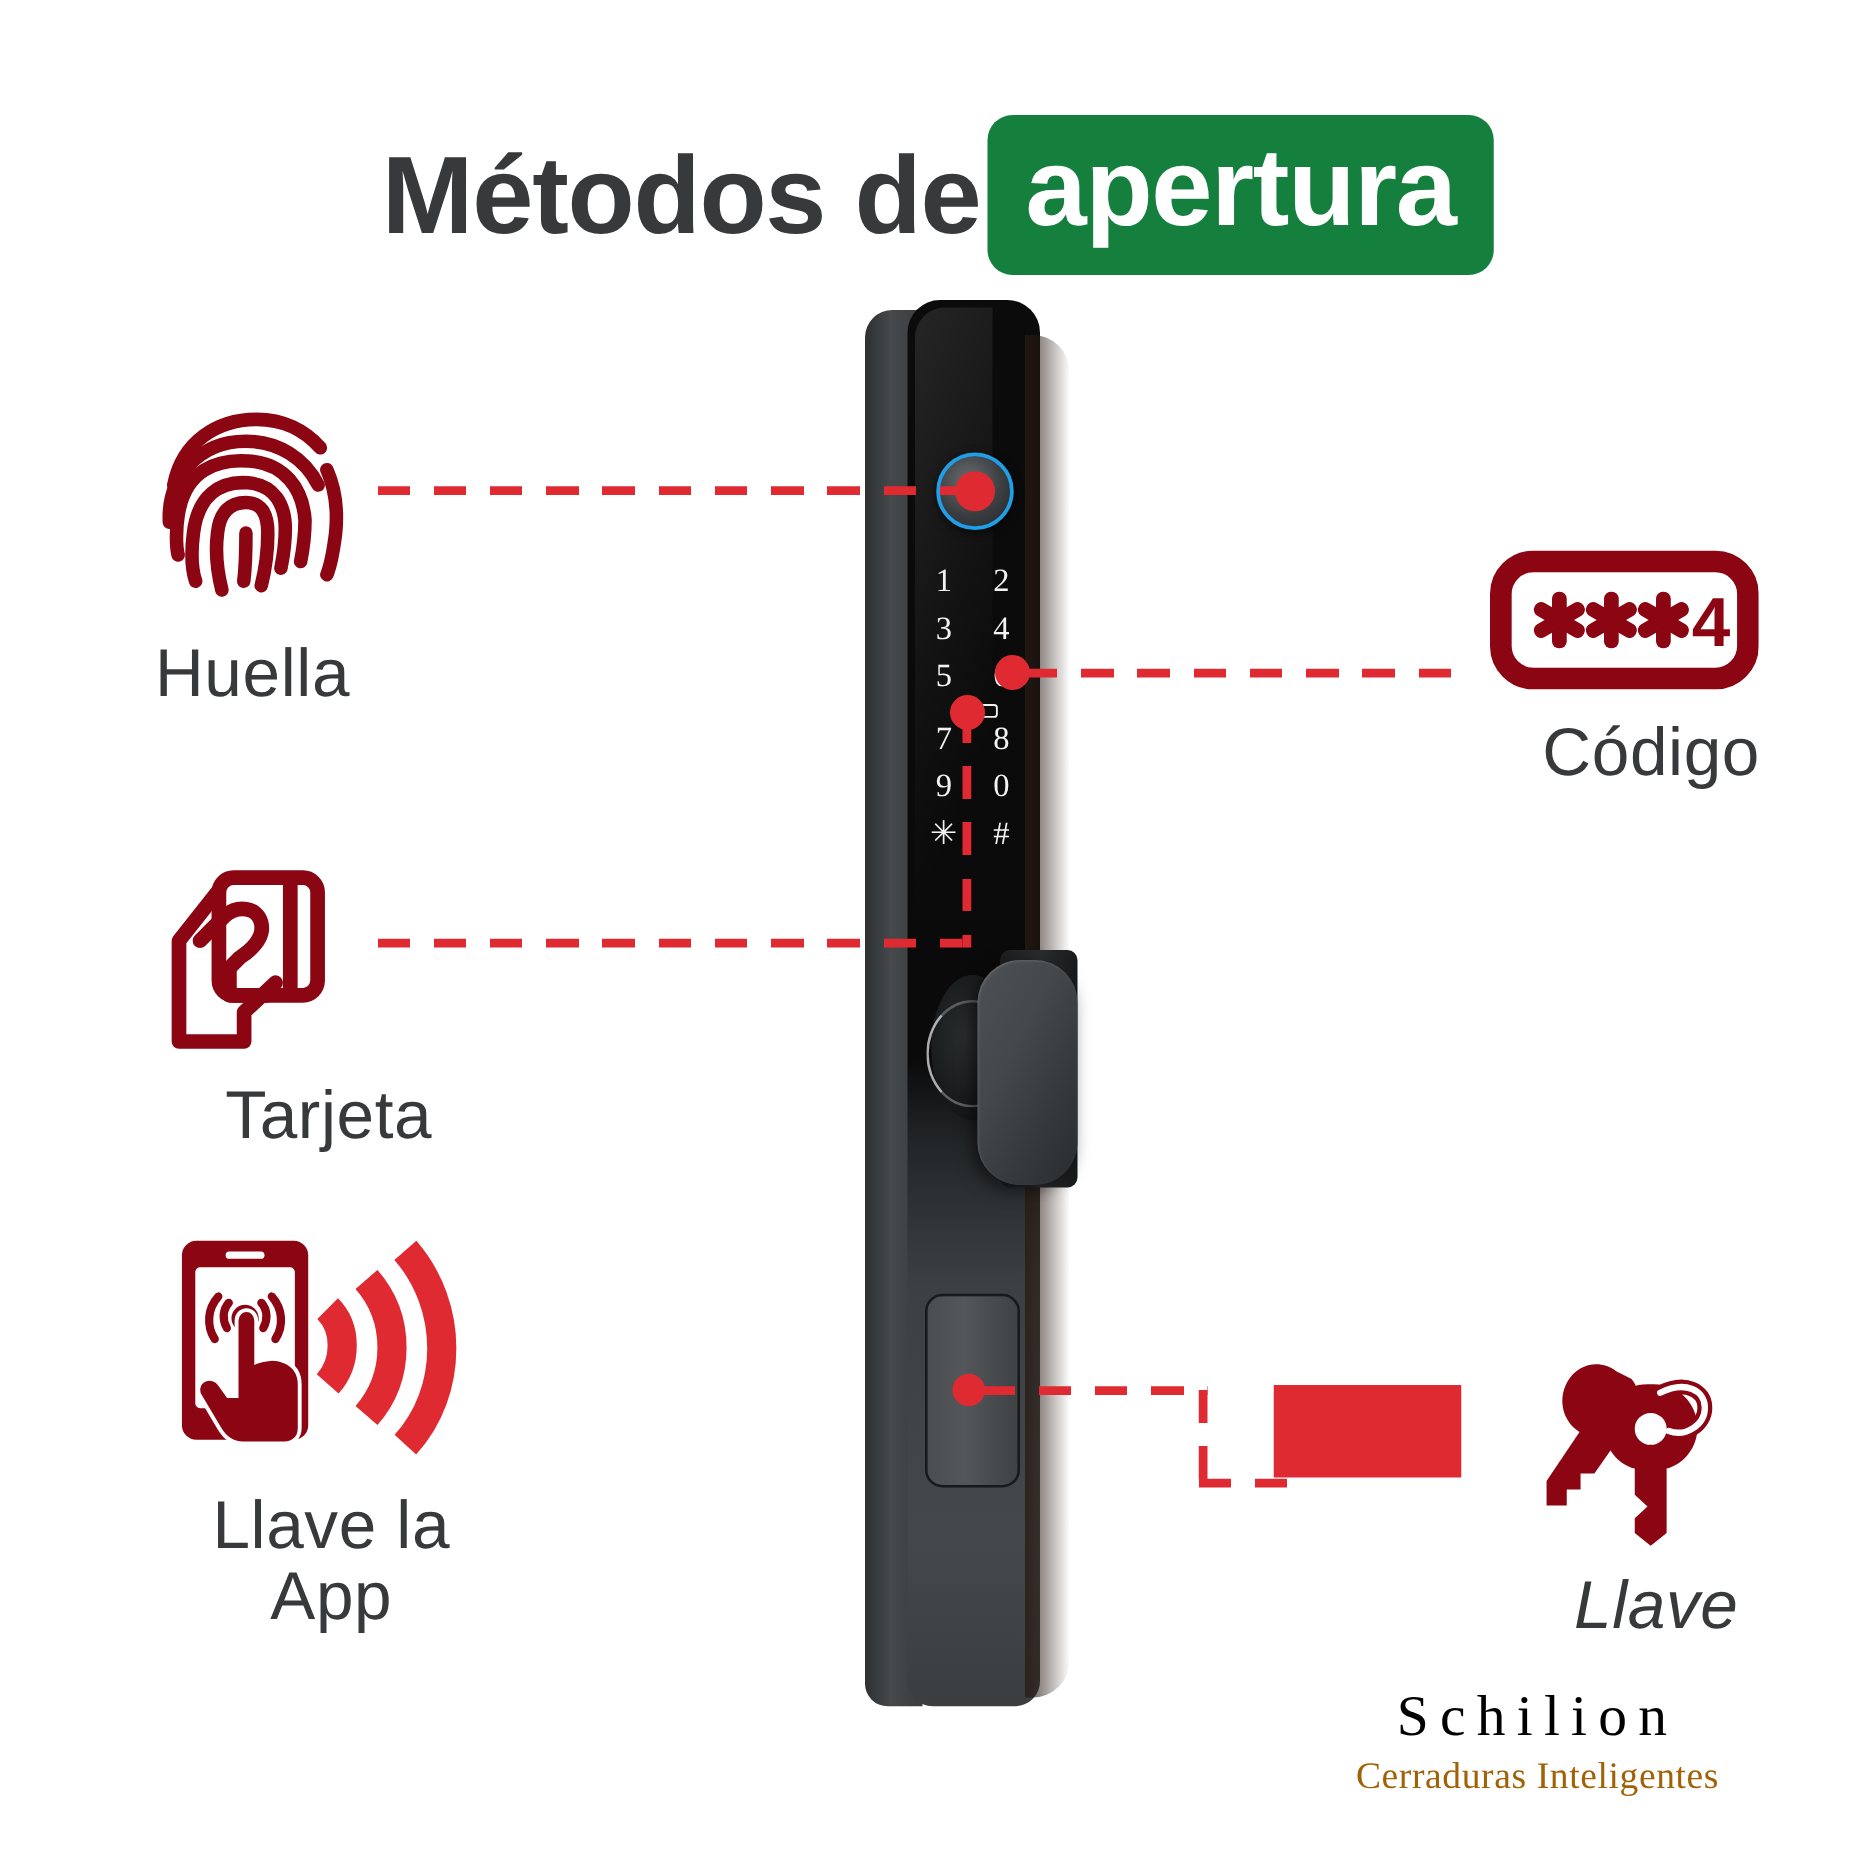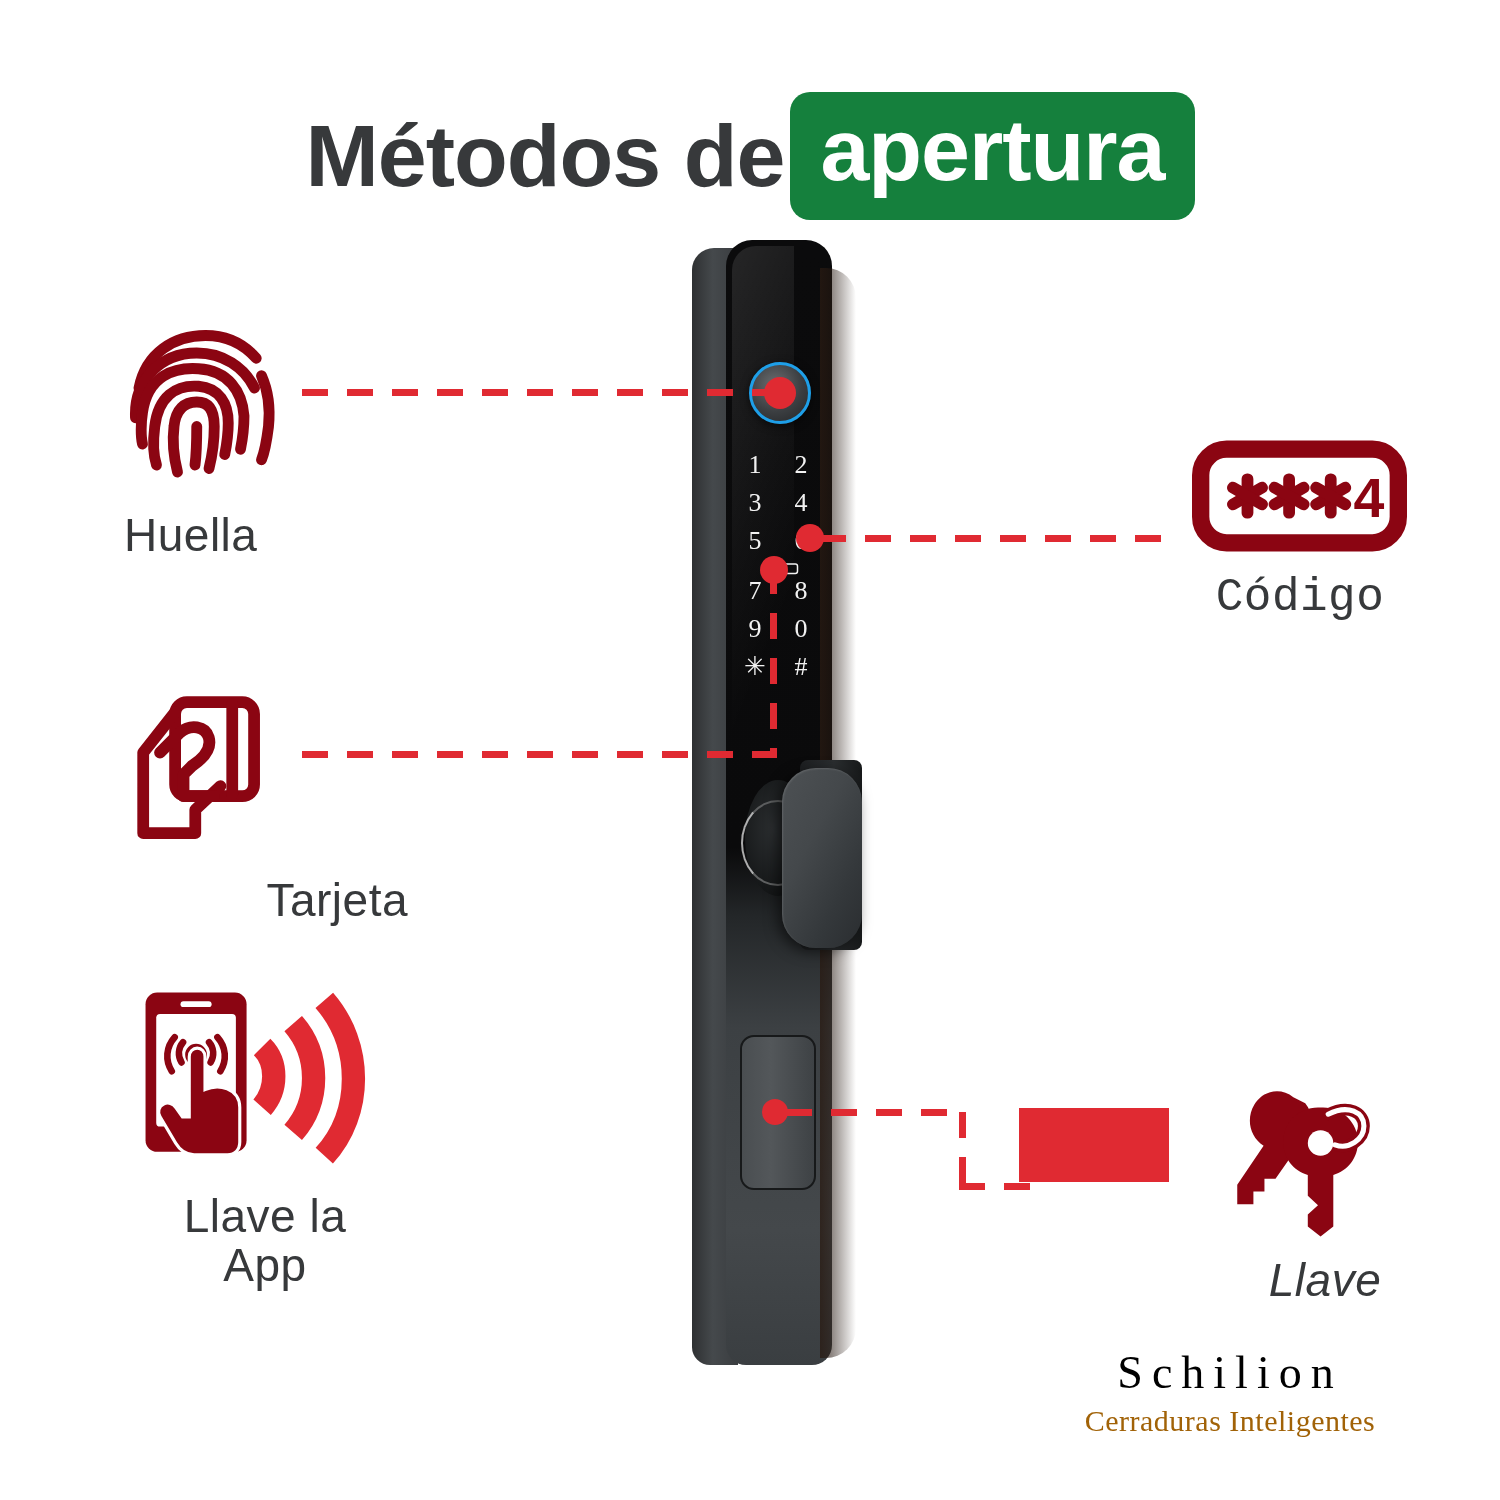--- a/index.html
+++ b/index.html
@@ -213,38 +213,38 @@
     left: 1019px; top: 1108px;
     width: 150px; height: 74px;
     background: #e02a32;
   }
 
   
   .item { position: absolute; }
   .item-icon { display: block; }
   .item-label {
     color: #37393b;
-    font-size: 46px;
+    font-size: 54px;
     font-weight: 400;
     line-height: 1.06;
     letter-spacing: 0.5px;
     white-space: pre-line;
   }
 
   #item-huella  { left: 118px; top: 318px; width: 290px; }
   #item-huella .item-label { margin-top: 18px; text-align: left; padding-left: 6px; }
 
   #item-tarjeta { left: 118px; top: 682px; width: 290px; }
-  #item-tarjeta .item-label { margin-top: 26px; text-align: right; padding-left: 0px; }
+  #item-tarjeta .item-label { margin-top: 14px; text-align: center; padding-left: 0px; }
 
   #item-app     { left: 130px; top: 980px; width: 330px; }
   #item-app .item-label { margin-top: 16px; text-align: center; padding-right: 60px; }
 
   #item-codigo  { left: 1192px; top: 440px; width: 300px; }
-  #item-codigo .item-label { margin-top: 22px; text-align: center; padding-right: 84px; font-family: Liberation Mono, monospace; }
+  #item-codigo .item-label { margin-top: 22px; text-align: right; padding-right: 84px; }
 
   #item-llave   { left: 1216px; top: 1070px; width: 280px; }
   #item-llave .item-label { margin-top: 16px; text-align: center; padding-right: 62px; font-style: italic; }
 
   
   #brand {
     position: absolute;
     left: 1000px;
     top: 1350px;
     width: 460px;

